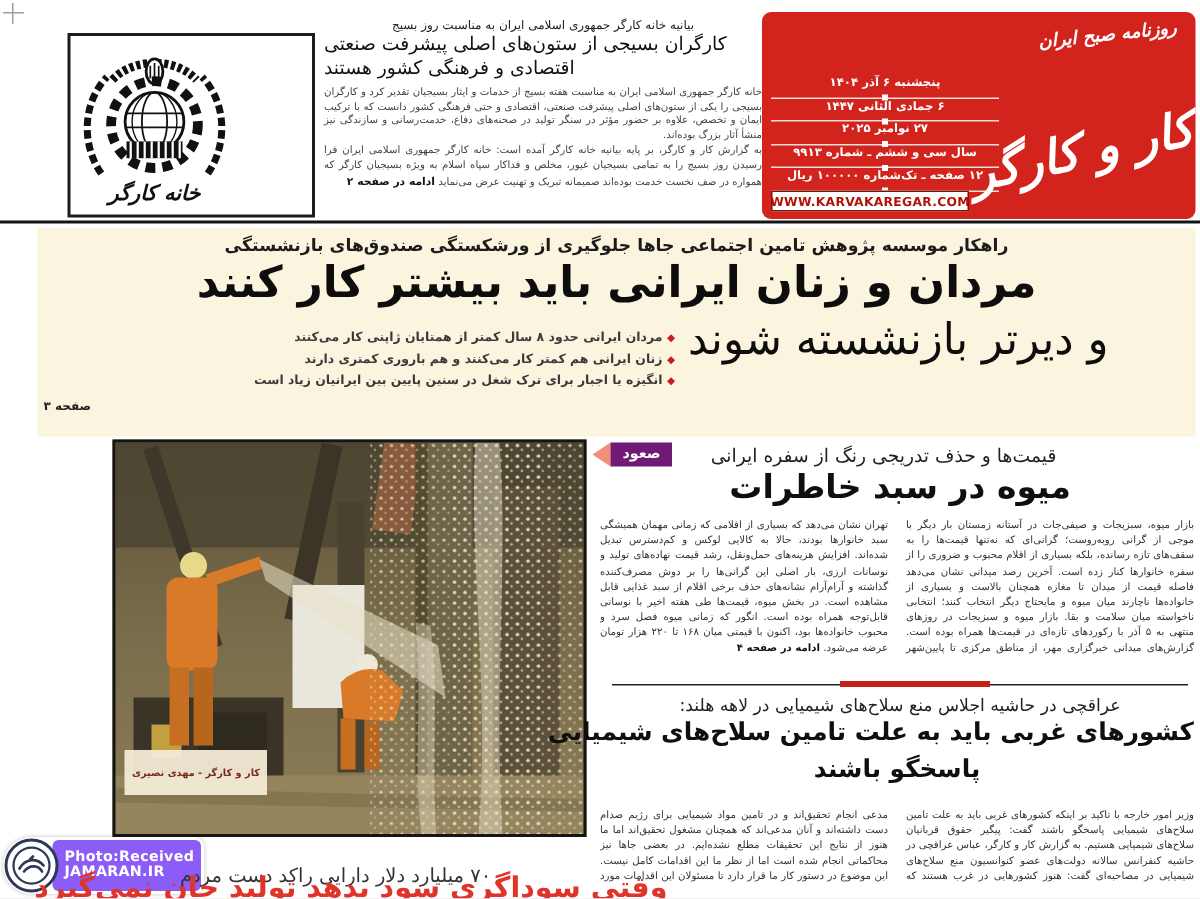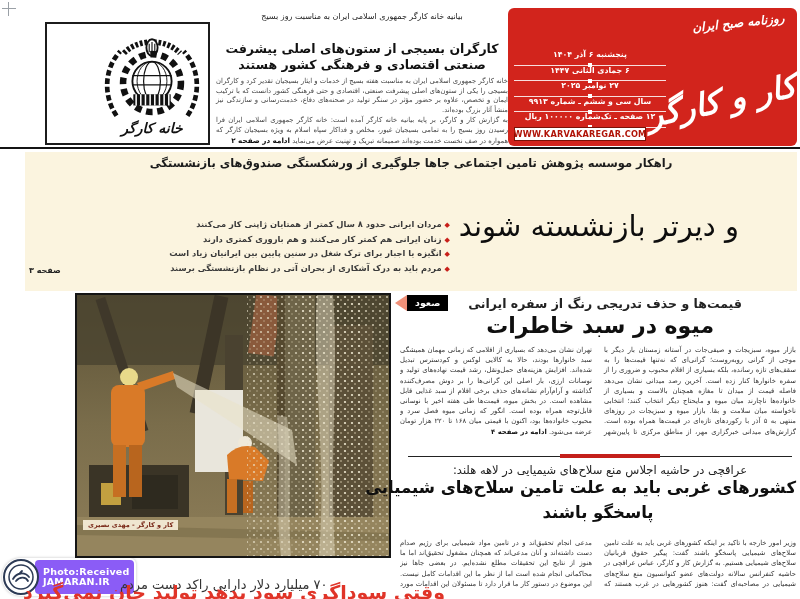--- a/index.html
+++ b/index.html
@@ -10,27 +10,27 @@
   }
   
   .cropmark { position:absolute; left:2px; top:2px; width:14px; height:14px; }
   .cropmark::before, .cropmark::after { content:""; position:absolute; background:#9aa0a6; }
   .cropmark::before { left:6px; top:0; width:1px; height:14px; }
   .cropmark::after  { left:0; top:6px; width:14px; height:1px; }
 
   
   .logo-box {
     position:absolute; left:45px; top:22px; width:165px; height:123px;
-    border:2px solid #1c1c1c; background:#fff; display:flex; align-items:center; justify-content:flex-end;
+    border:2px solid #1c1c1c; background:#fff; display:flex; align-items:center; justify-content:flex-start;
   }
 
   
   .basij { position:absolute; left:216px; top:12px; width:292px; direction:rtl; }
-  .basij .kicker { font-size:8px; text-align:center; color:#222; margin-bottom:20px; }
-  .basij .headline { font-size:12.5px; font-weight:700; text-align:center; line-height:16px; color:#111; margin-bottom:4px; }
+  .basij .kicker { font-size:8px; text-align:center; color:#222; margin-bottom:0; }
+  .basij .headline { font-size:12.5px; font-weight:400; text-align:left; line-height:16px; color:#111; margin-bottom:4px; }
   .basij .body { font-size:6.8px; line-height:9.6px; text-align:justify; color:#444; }
   .basij .body p { margin-bottom:1px; }
   .basij .cont { font-weight:800; color:#111; font-size:7.2px; }
 
   
   .masthead {
     position:absolute; left:508px; top:8px; width:289px; height:138px;
     background:#d2241c; border-radius:6px; overflow:hidden;
   }
   .mh-tagline {
@@ -69,21 +69,21 @@
   .lead .bullet .dia { color:#c81f1a; font-size:7px; margin-left:3px; }
   .lead .pageref { position:absolute; left:4px; bottom:16px; font-size:8px; font-weight:800; color:#222; direction:rtl; }
 
   
   .photo {
     position:absolute; left:75px; top:293px; width:316px; height:265px;
     border:2px solid #151515; overflow:hidden; background:#6d6247;
   }
   .photo-caption {
     position:absolute; left:6px; bottom:26px; background:rgba(243,235,214,.95);
-    color:#7a2a1a; font-size:6.5px; font-weight:700; padding:1px 5px; direction:rtl; white-space:nowrap;
+    color:#7a2a1a; font-size:6.5px; font-weight:700; padding:11px 5px; direction:rtl; white-space:nowrap;
   }
 
   
   .wm { position:absolute; left:2px; top:558px; width:134px; height:38px; }
   .wm-pill { position:absolute; inset:0; background:#fff; border-radius:19px 6px 6px 19px; box-shadow:0 0 3px rgba(0,0,0,.25); }
   .wm-box { position:absolute; left:33px; top:2px; right:2px; bottom:2px; background:#8b5cf6; border-radius:4px;
     display:flex; flex-direction:column; justify-content:center; padding-left:8px; }
   .wm-box .l1, .wm-box .l2 { color:#fff; font-weight:800; font-size:9.5px; line-height:10.5px; letter-spacing:.2px; }
   .wm-circle { position:absolute; left:1px; top:1px; width:36px; height:36px; border-radius:50%;
     background:#fff; border:2px solid #2c3a55; display:flex; align-items:center; justify-content:center; }
@@ -91,23 +91,23 @@
   
   .bottom-art .kicker { position:absolute; left:120px; top:577px; width:300px; text-align:left;
     font-size:13px; color:#333; direction:rtl; }
   .bottom-art .headline { position:absolute; left:75px; top:581px; width:370px; text-align:center;
     font-size:19px; font-weight:900; color:#e03428; direction:rtl; white-space:nowrap; }
 
   
   .fruit-tagwrap { position:absolute; left:395px; top:295px; display:flex; align-items:center; }
   .fruit-arrow { width:0; height:0; border-top:8px solid transparent; border-bottom:8px solid transparent;
     border-right:12px solid #f09078; }
-  .fruit-tag { background:#000000; color:#fff; font-size:9.5px; font-weight:800; padding:2px 8px 3px; direction:rtl; }
-  .fruit-kicker { position:absolute; left:460px; top:296px; width:290px; text-align:center;
-    font-size:12.5px; font-weight:700; color:#222; direction:rtl; white-space:nowrap; }
+  .fruit-tag { background:#701a75; color:#fff; font-size:9.5px; font-weight:800; padding:2px 8px 3px; direction:rtl; }
+  .fruit-kicker { position:absolute; left:444px; top:296px; width:290px; text-align:center;
+    font-size:12.5px; font-weight:400; color:#222; direction:rtl; white-space:nowrap; }
   .fruit-headline { position:absolute; left:424px; top:313px; width:290px; 
     font-size:22px; font-weight:900; color:#0f0f0f; direction:rtl; }
   .fruit-body {
     position:absolute; left:400px; top:345px; width:396px; height:101px; overflow:hidden;
     columns:2; column-gap:12px; column-fill:auto; direction:rtl;
     font-size:6.8px; line-height:10.2px; text-align:justify; color:#333;
   }
   .cont4 { font-weight:800; color:#111; }
 
   .divider { position:absolute; left:408px; top:456px; width:384px; height:1px; background:#222; }
@@ -195,26 +195,26 @@
           <span class="mh-sq"></span>
         </div>
     </div>
     <div class="mh-site">WWW.KARVAKAREGAR.COM</div>
   </div>
 
   <div class="header-rule"></div>
 
   <div class="lead">
     <div class="kicker">راهکار موسسه پژوهش تامین اجتماعی جاها جلوگیری از ورشکستگی صندوق‌های بازنشستگی</div>
+    <div class="h1">مردان و زنان ایرانی باید بیشتر کار کنند</div>
     <div class="h2">و دیرتر بازنشسته شوند</div>
     <div class="bullets">
       <div class="bullet"><span class="dia">◆</span><span>مردان ایرانی حدود ۸ سال کمتر از همتایان ژاپنی کار می‌کنند</span></div>
       <div class="bullet"><span class="dia">◆</span><span>زنان ایرانی هم کمتر کار می‌کنند و هم باروری کمتری دارند</span></div>
       <div class="bullet"><span class="dia">◆</span><span>انگیزه یا اجبار برای ترک شغل در سنین پایین بین ایرانیان زیاد است</span></div>
-      <div class="bullet"><span class="dia">◆</span><span>مردم باید به درک آشکاری از بحران آتی در نظام بازنشستگی برسند</span></div>
     </div>
     <div class="pageref">صفحه ۳</div>
   </div>
 
   <div class="photo">
     <svg width="312" height="261" viewBox="0 0 312 261">
       <defs>
         <linearGradient id="bgGrad" x1="0" y1="0" x2="0" y2="1">
           <stop offset="0" stop-color="#5c5236"></stop>
             <stop offset="0.5" stop-color="#7a6d4b"></stop>

